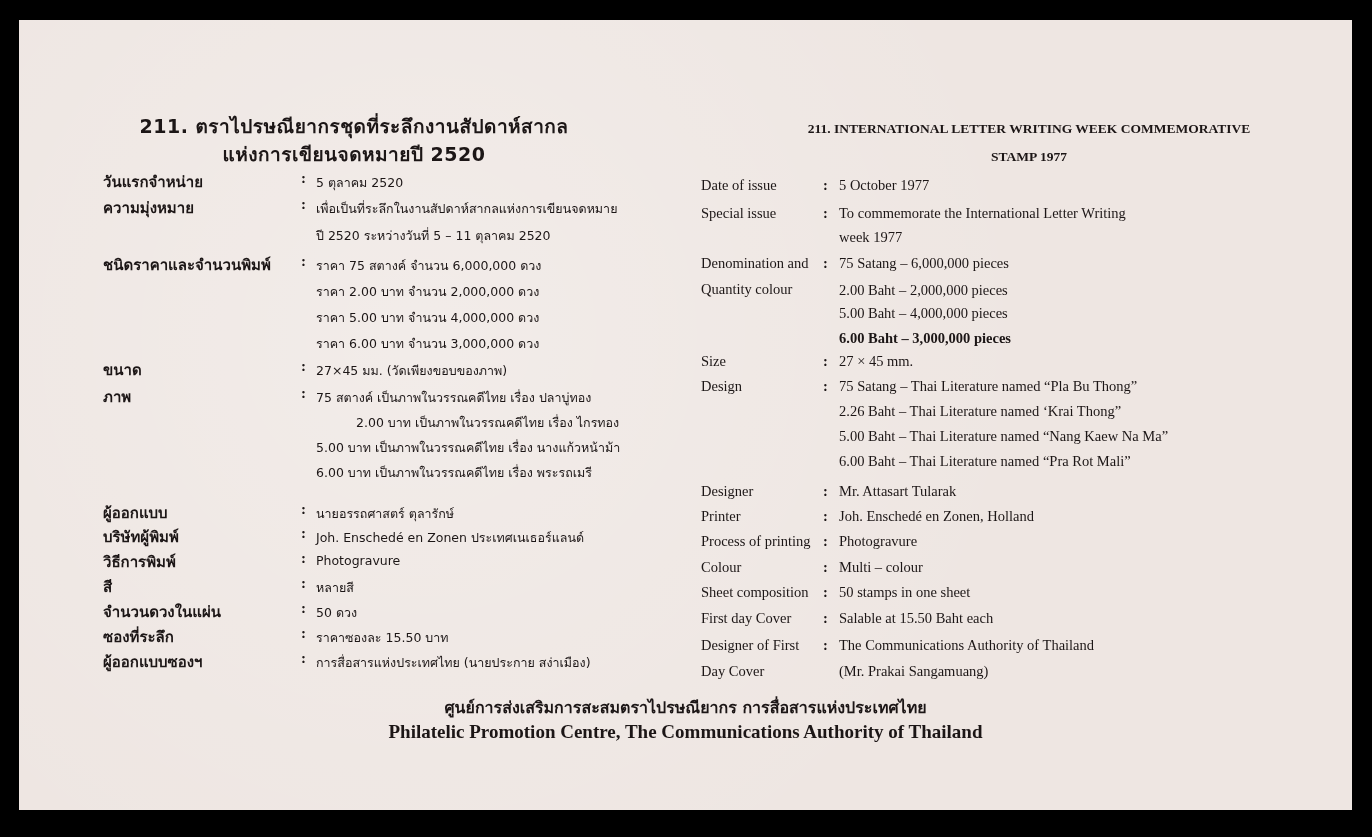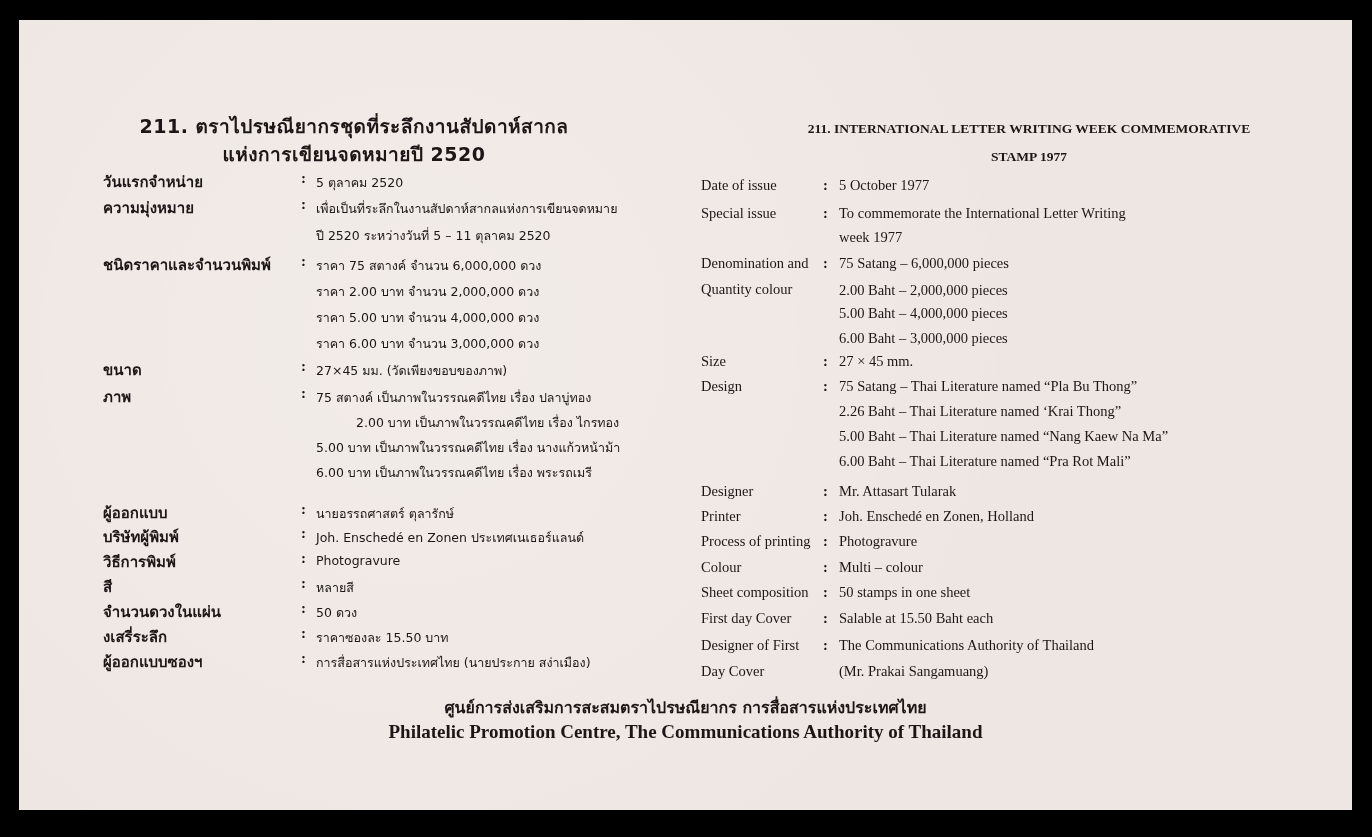--- a/index.html
+++ b/index.html
@@ -188,21 +188,21 @@
       <span class="thai-val" style="top:3px;">หลายสี</span>
     </div>
 
     <div class="row" style="top:580px;">
       <span class="thai-label">จำนวนดวงในแผ่น</span>
       <span class="thai-colon">:</span>
       <span class="thai-val" style="top:3px;">50  ดวง</span>
     </div>
 
     <div class="row" style="top:605px;">
-      <span class="thai-label">งเสรี่ระลึก</span>
+      <span class="thai-label">ซองที่ระลึก</span>
       <span class="thai-colon">:</span>
       <span class="thai-val" style="top:3px;">ราคาซองละ 15.50 บาท</span>
     </div>
 
     <div class="row" style="top:630px;">
       <span class="thai-label">ผู้ออกแบบซองฯ</span>
       <span class="thai-colon">:</span>
       <span class="thai-val" style="top:3px;text-align:center;">การสื่อสารแห่งประเทศไทย (นายประกาย  สง่าเมือง)</span>
     </div>
   </div>
@@ -226,21 +226,21 @@
       <span class="eng-val" style="top:24px;">week 1977</span>
     </div>
 
     <div class="row" style="top:235px;">
       <span class="eng-label">Denomination and</span>
       <span class="eng-label" style="top:26px;">Quantity colour</span>
       <span class="eng-colon">:</span>
       <span class="eng-val">75 Satang – 6,000,000 pieces</span>
       <span class="eng-val" style="top:27px;">2.00 Baht – 2,000,000 pieces</span>
       <span class="eng-val" style="top:50px;">5.00 Baht – 4,000,000 pieces</span>
-      <span class="eng-val" style="top:75px;">6.00 Baht – 3,000,000 pieces</span>
+      <span class="eng-val" style="top:75px;font-weight:bold;">6.00 Baht – 3,000,000 pieces</span>
     </div>
 
     <div class="row" style="top:333px;">
       <span class="eng-label">Size</span>
       <span class="eng-colon">:</span>
       <span class="eng-val">27 × 45 mm.</span>
     </div>
 
     <div class="row" style="top:358px;">
       <span class="eng-label">Design</span>

